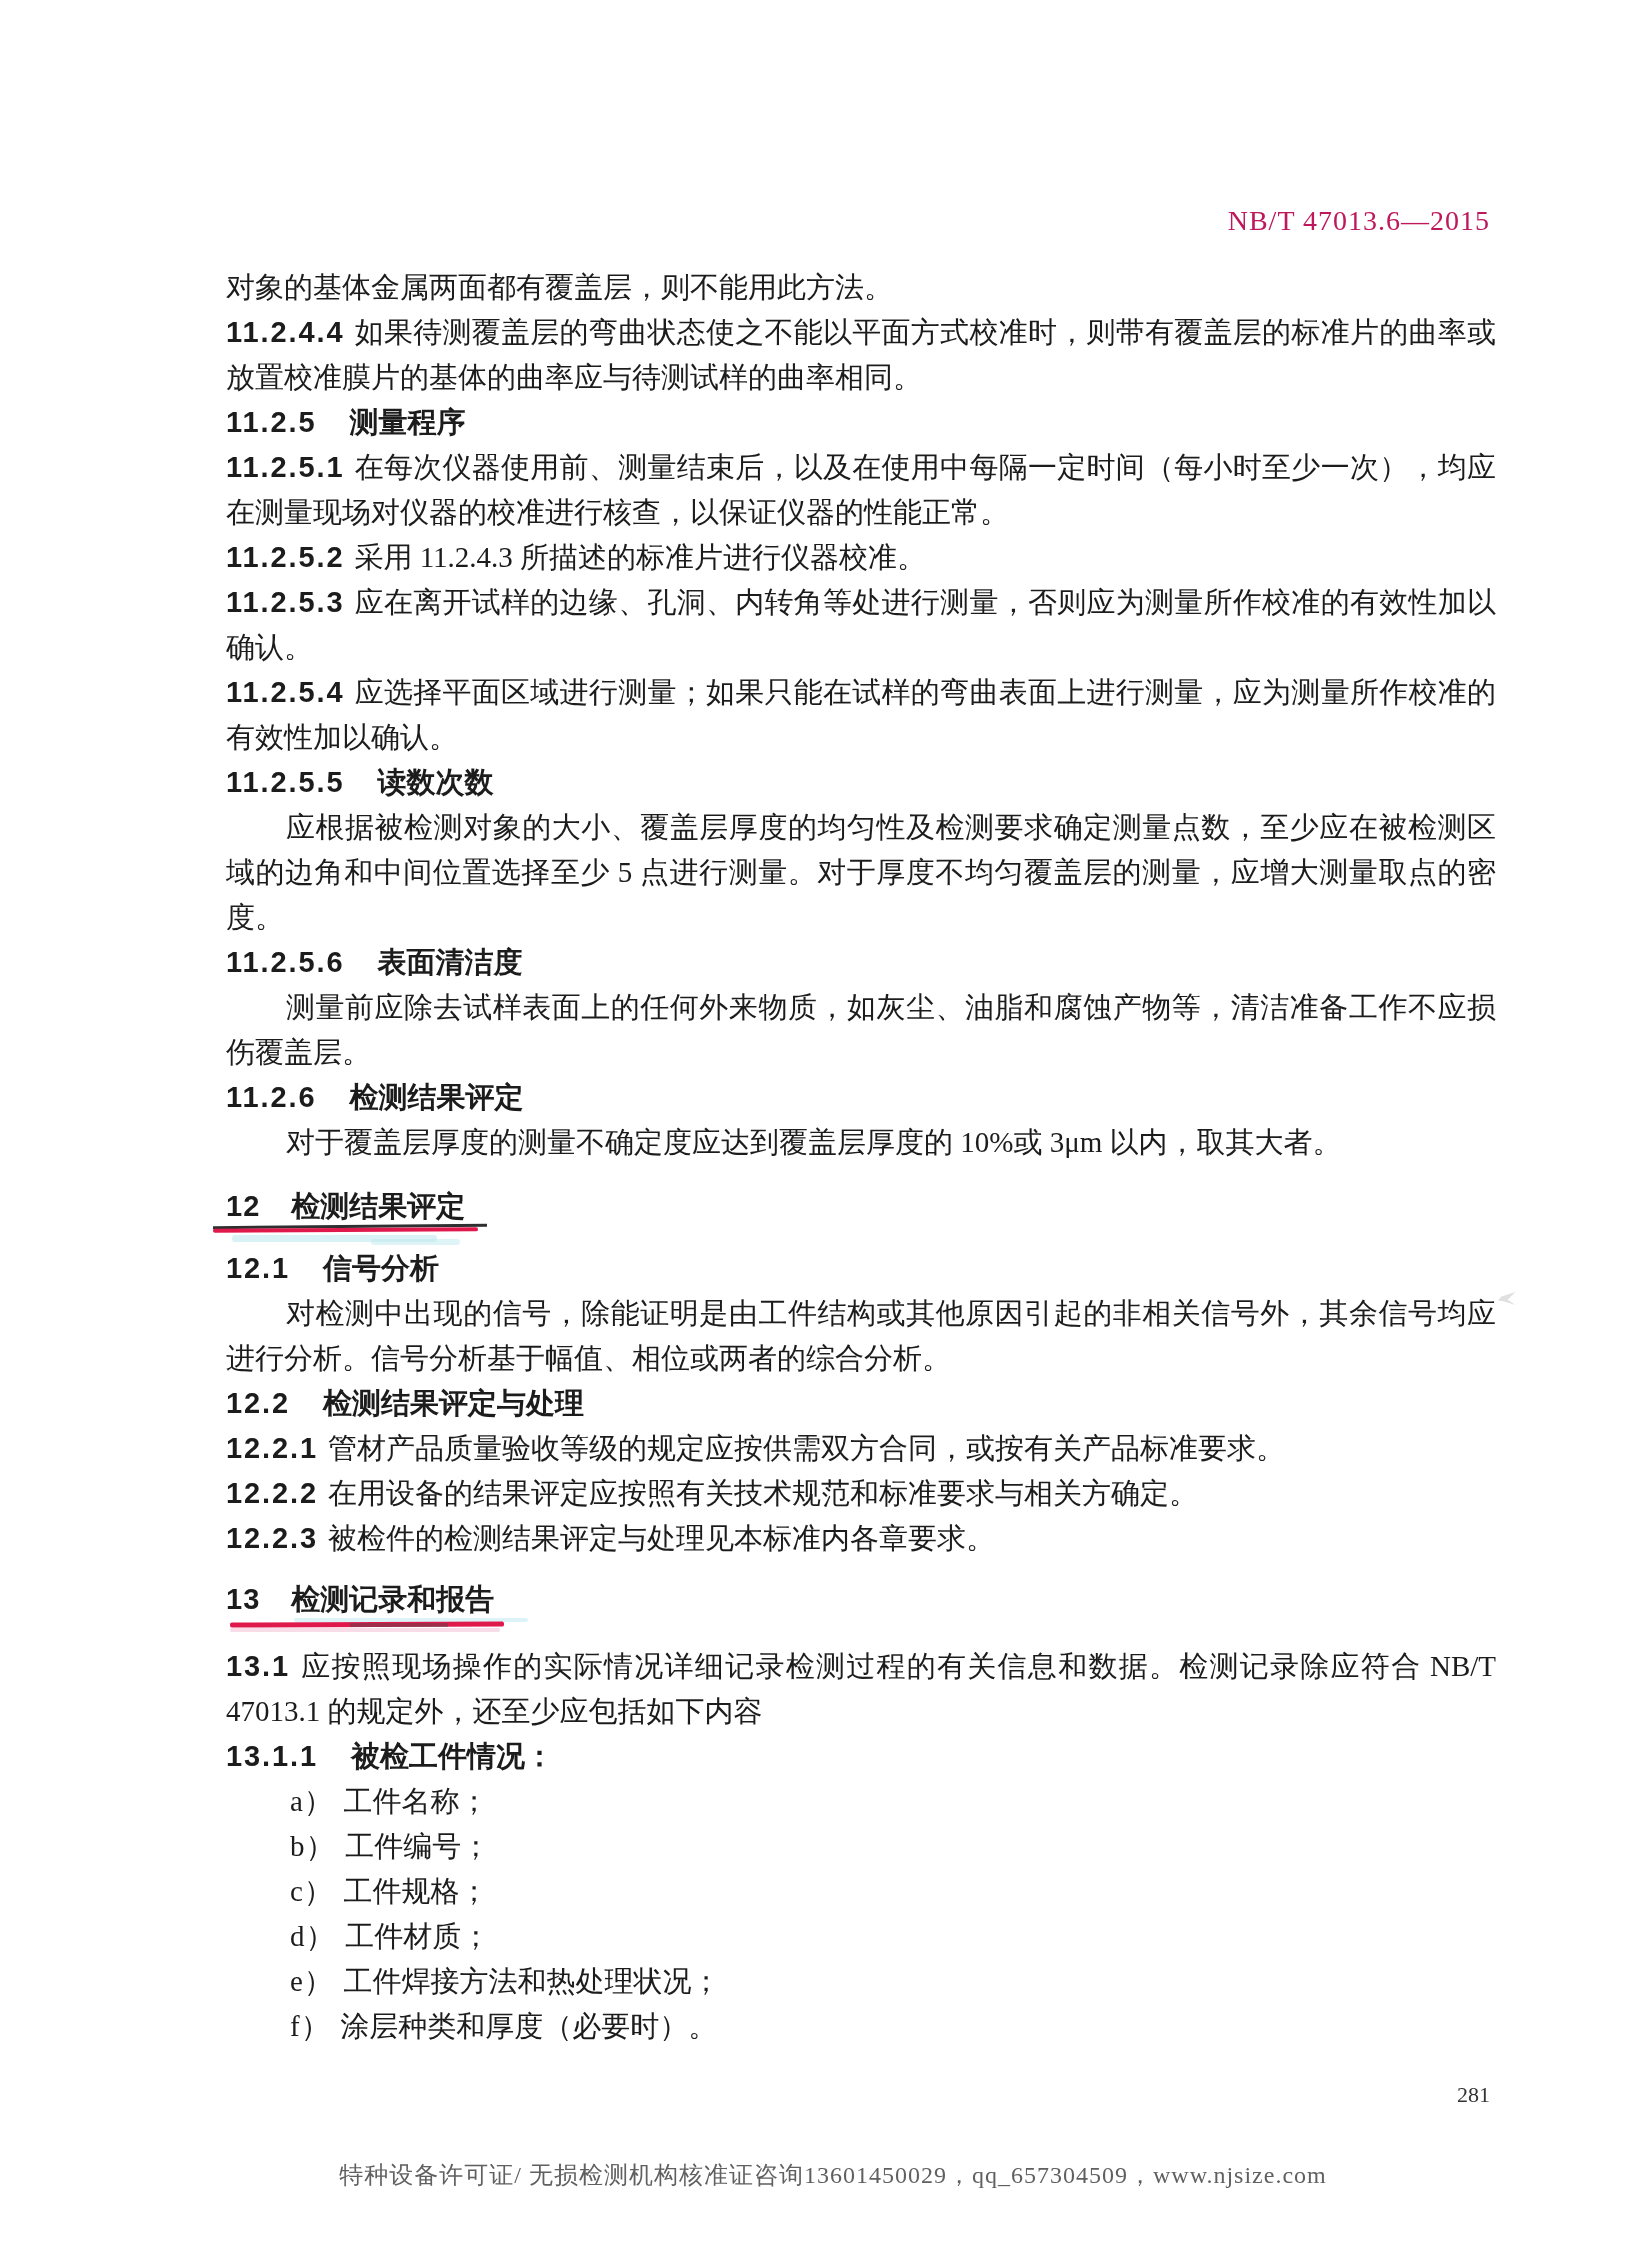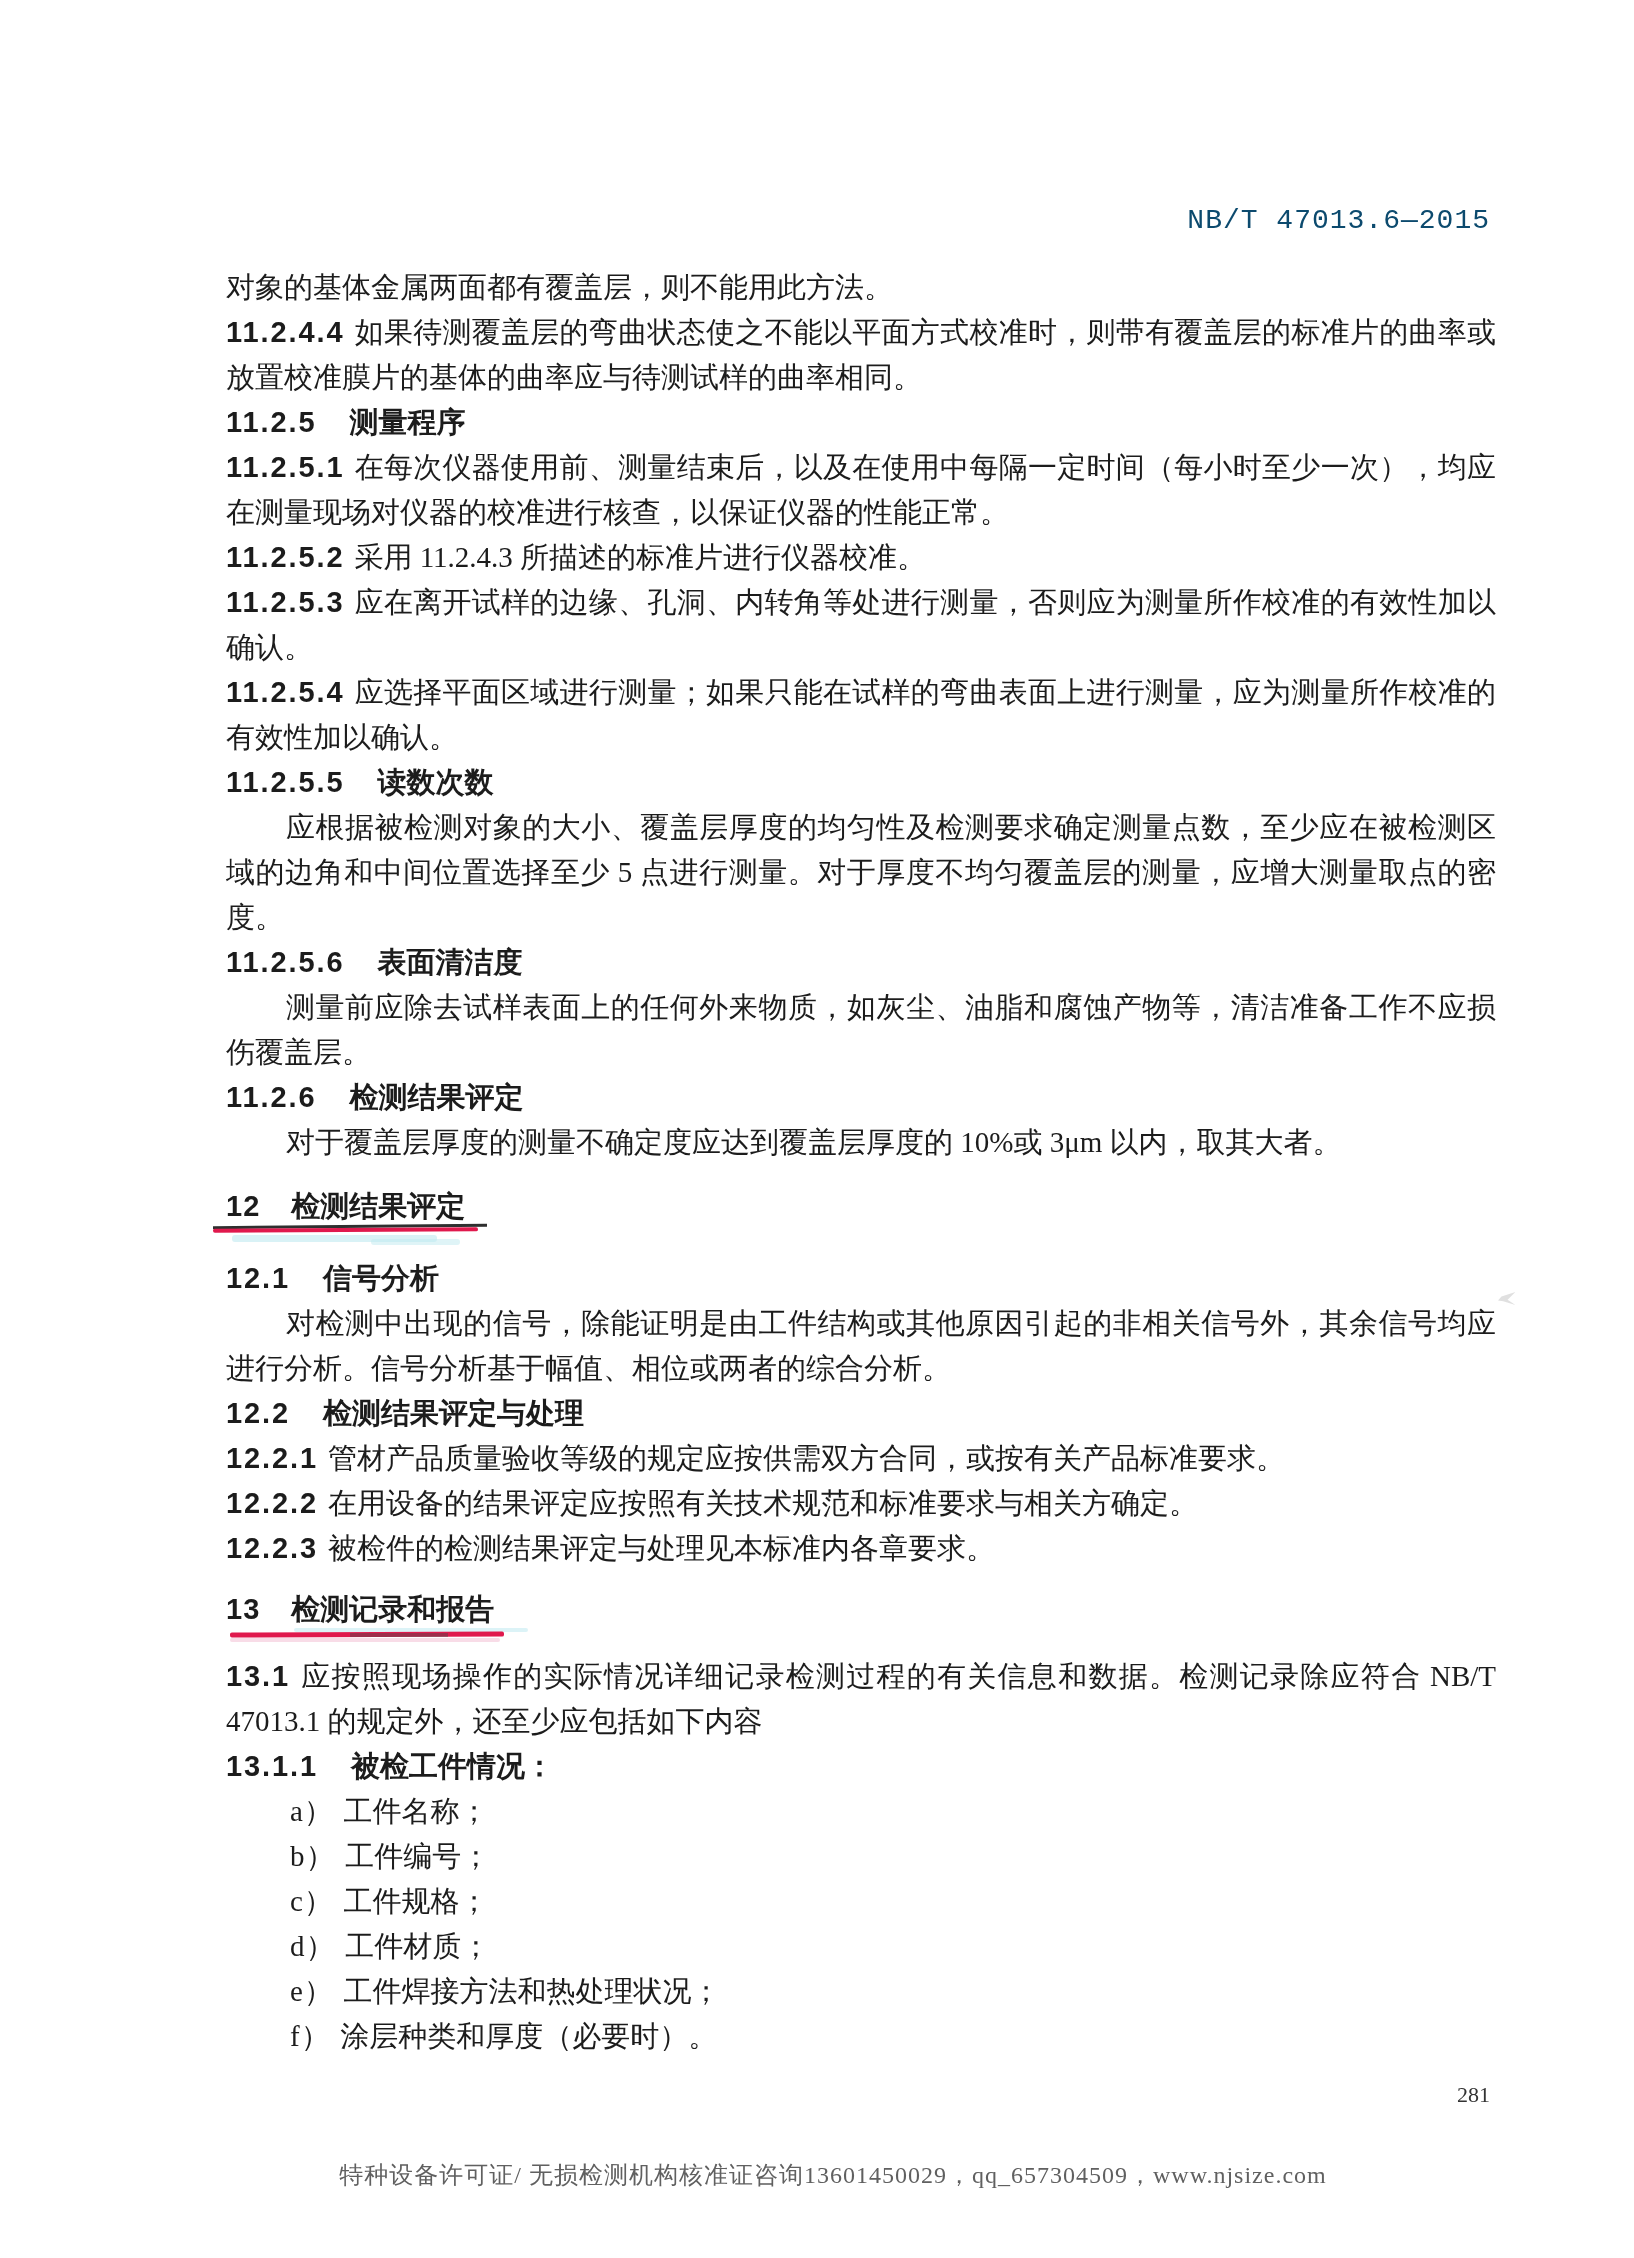--- a/index.html
+++ b/index.html
@@ -7,24 +7,24 @@
     width: 1635px; height: 2258px;
     background: #ffffff;
     position: relative;
     font-family: "Liberation Serif", "DejaVu Serif", serif;
     color: #1c1c1c;
     overflow: hidden;
   }
   .page-header {
     position: absolute;
     top: 205px; right: 145px;
-    font-family: Liberation Mono, monospace;
+    font-family: Liberation Serif, serif;
     font-size: 28px; font-weight: 500;
     letter-spacing: 1px;
-    color: #0c4a6e;
+    color: #be185d;
   }
   .content {
     position: absolute;
     left: 226px; top: 265px;
     width: 1270px;
     font-size: 29px;
     line-height: 45px;
     text-align: justify;
   }
   .blk { margin: 0; }
@@ -39,21 +39,21 @@
     font-family: "Liberation Sans", "DejaVu Sans", sans-serif;
     font-weight: 600;
     text-align: left;
   }
   .clause-title .num { margin-right: 33px; }
   .para { text-indent: 60px; }
   .list-item { padding-left: 64px; text-align: left; }
   .list-item .label { margin-right: 9.7px; letter-spacing: 1px; }
   .chapter { position: relative; font-weight: 700; }
   .chapter .num { margin-right: 31px; letter-spacing: 1px; }
-  #ch12 { margin-top: 19.3px; margin-bottom: 27px; }
+  #ch12 { margin-top: 19.3px; margin-bottom: 17px; }
   #ch13 { margin-top: 15.4px; margin-bottom: 22px; }
   .u { position: absolute; display: block; pointer-events: none; }
   
   #ch12 .u-black { left: -12.6px; top: 41px; width: 274px; height: 2.9px;
                    background: #2f2f2f; transform: rotate(-0.5deg); }
   #ch12 .u-red   { left: -12.6px; top: 44px; width: 265px; height: 3.9px;
                    background: #e0194d; transform: rotate(-0.3deg); border-radius: 1.9px; }
   #ch12 .u-cyan1 { left: 5.8px;  top: 51px; width: 205px; height: 6.8px;
                    background: #bfeaf0; opacity: .6; border-radius: 2.9px; }
   #ch12 .u-cyan2 { left: 145px; top: 55px; width: 89px; height: 5.8px;

